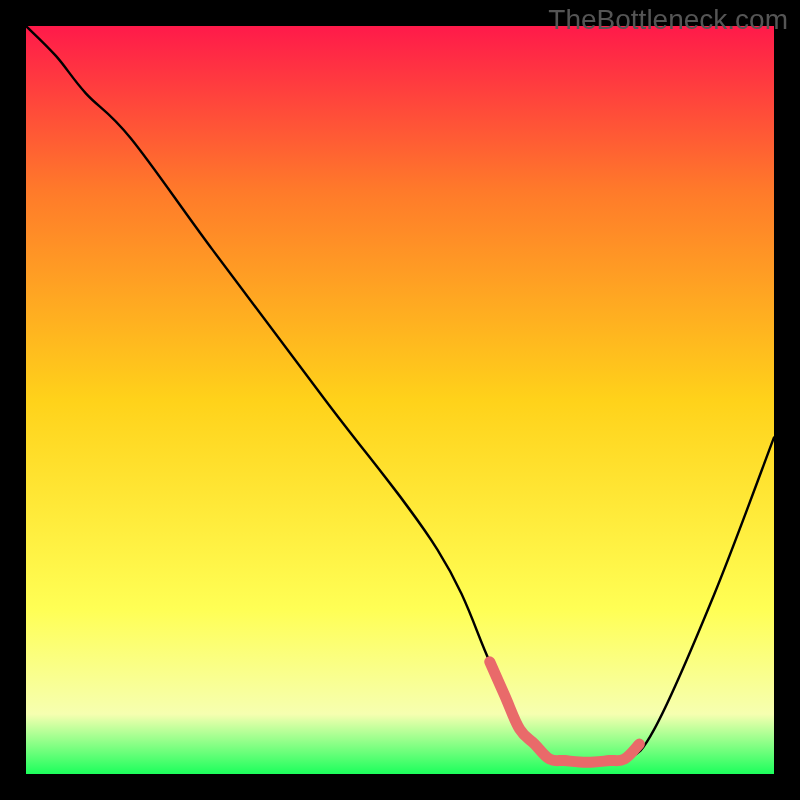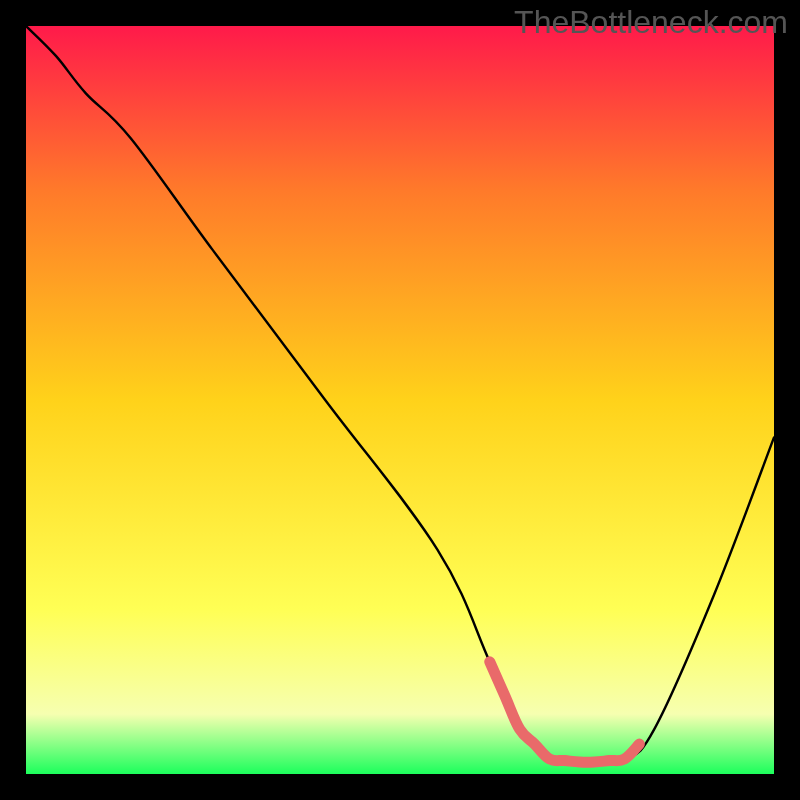--- a/index.html
+++ b/index.html
@@ -15,21 +15,21 @@
     width: 800px;
     height: 800px;
     background: #000;
   }
   .watermark {
     position: absolute;
     top: 4px;
     right: 12px;
     color: #555;
     font-family: Arial, Helvetica, sans-serif;
-    font-size: 32px;
+    font-size: 28px;
     font-weight: 500;
     z-index: 10;
     user-select: none;
   }
   .plot-area {
     position: absolute;
     left: 26px;
     top: 26px;
     width: 748px;
     height: 748px;

